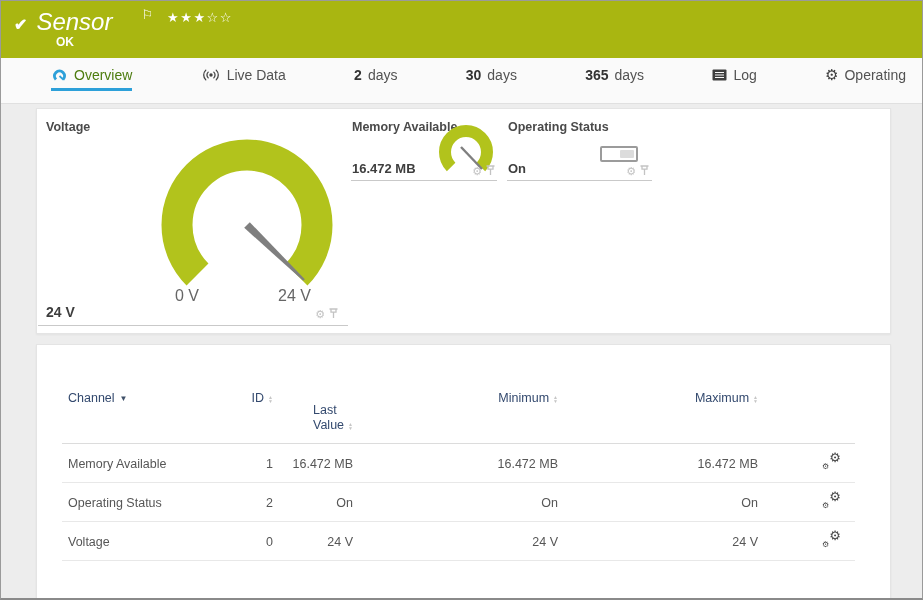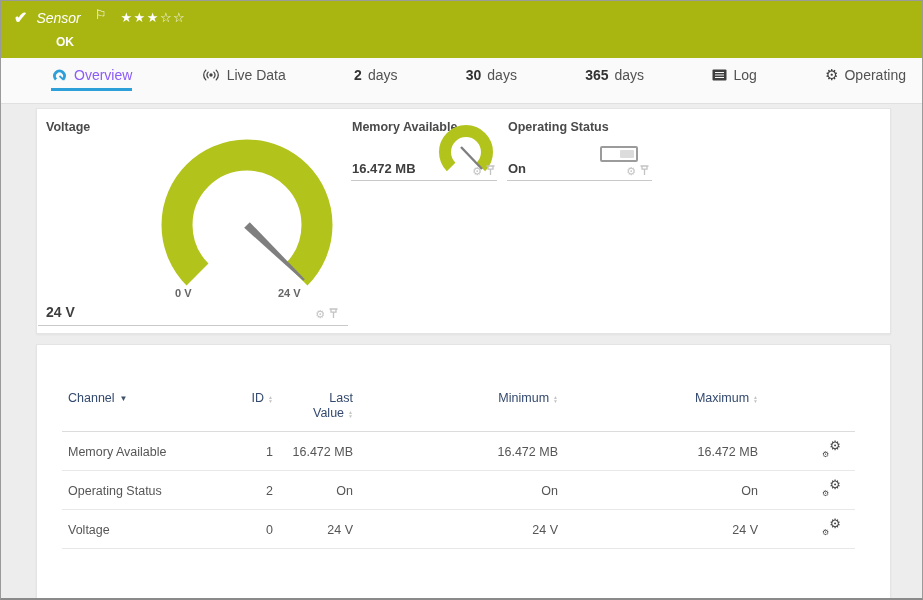--- a/index.html
+++ b/index.html
@@ -10,38 +10,38 @@
     position:relative; width:923px; height:600px;
     border:1px solid #9a9a9a; border-bottom:2px solid #8a8a8a;
     background:#ededed; overflow:hidden;
     display:flex; flex-direction:column;
   }
 
   
   .topbar{ height:57px; background:#a9b611; position:relative; flex:0 0 auto; color:#fff; }
   .titlerow{ position:absolute; left:13px; top:7px; display:flex; align-items:baseline; }
   .check{ font-size:16px; font-weight:bold; margin-right:9px; }
-  .kind{ font-style:italic; font-size:14px; margin-right:9px; }
+  .kind{ font-style:italic; font-size:24px; margin-right:24px; }
   .sensor-title{ font-weight:bold; font-size:20px; letter-spacing:.2px; }
   .flag{ font-size:13px; align-self:flex-start; margin:-1px 0 0 5px; }
   .stars{ font-size:13px; letter-spacing:1.5px; align-self:flex-start; margin:2px 0 0 14px; }
   .statusok{ position:absolute; left:55px; top:34px; font-size:12px; font-weight:bold; }
 
   
   .tabstrip{
     height:46px; flex:0 0 auto; background:#fafafa; border-bottom:1px solid #e0e0e0;
     display:flex; justify-content:space-between; align-items:flex-start;
     padding:9px 16px 0 50px;
   }
   .tab{
     display:flex; align-items:center; gap:6px; cursor:pointer;
     font-size:14px; color:#525252; line-height:16px;
     padding-bottom:5px; border-bottom:3px solid transparent; white-space:nowrap;
   }
-  .tab.active{ border-bottom-color:#2da0d9; color:#8b5cf6; }
+  .tab.active{ border-bottom-color:#2da0d9; color:#4d7c0f; }
   .tab .tnum{ font-weight:bold; color:#333; }
   .tab .ticon{ flex:0 0 auto; display:block; }
   .tab .gear-glyph{ font-size:15px; color:#3f3f3f; line-height:14px; }
 
   
   .content{ flex:1 1 auto; padding:4px 31px 0 35px; background:#ededed; overflow:hidden; }
   .card{ background:#fff; border:1px solid #e4e4e4; box-shadow:0 1px 2px rgba(0,0,0,.05); }
   .card.gauges{ height:226px; position:relative; margin-bottom:10px; }
   .card.channels{ height:255px; }
 
@@ -51,21 +51,21 @@
   .gvalue{ position:absolute; font-weight:bold; color:#3e3e3e; }
   .gicons{ position:absolute; display:flex; align-items:center; gap:4px; color:#c3c3c3; }
   .gicons .g{ font-size:11px; line-height:10px; cursor:pointer; }
   .gicons svg{ display:block; cursor:pointer; }
 
   .blk-voltage{ left:1px; top:6px; width:310px; height:211px; }
   .blk-voltage .gtitle{ left:8px; top:5px; }
   .blk-voltage .gauge-svg{ position:absolute; left:109px; top:18px; }
   .blk-voltage .gvalue{ left:8px; bottom:5px; font-size:14px; }
   .blk-voltage .gicons{ right:10px; bottom:6px; }
-  .scale-label{ position:absolute; font-size:11px; color:#666;font-weight:bold; }
+  .scale-label{ position:absolute; font-size:16px; color:#666; }
   .scale-min{ left:137px; top:172px; }
   .scale-max{ left:240px; top:172px; }
 
   .blk-memory{ left:314px; top:6px; width:146px; height:66px; }
   .blk-memory .gtitle{ left:1px; top:5px; }
   .blk-memory .gauge-svg{ position:absolute; left:84px; top:8px; }
   .blk-memory .gvalue{ left:1px; bottom:4px; font-size:13px; }
   .blk-memory .gicons{ right:2px; bottom:4px; }
 
   .blk-operating{ left:470px; top:6px; width:145px; height:66px; }
@@ -95,21 +95,21 @@
   .col-last{ width:80px; }
   .col-min{ width:205px; }
   .col-max{ width:200px; }
   .col-act{ }
   .t-right{ text-align:right !important; }
   .t-act{ text-align:right; padding-right:14px !important; }
 
   .sort{ display:inline-block; vertical-align:middle; margin-left:4px; color:#c6c6c6; }
   .sort span{ display:block; font-size:5px; line-height:4px; }
   .caret{ font-size:8px; color:#3f5068; margin-left:5px; vertical-align:middle; }
-  .lv{ display:inline-block; text-align:right; line-height:15px; }
+  .lv{ display:inline-block; text-align:left; line-height:15px;margin-top:12px; }
   .lv .lv1{ display:block; }
 
   .wrench{ position:relative; display:inline-block; width:19px; height:16px; color:#4a4a4a; cursor:pointer; }
   .wrench .wg-big{ position:absolute; right:0; top:-3px; font-size:13px; line-height:13px; }
   .wrench .wg-small{ position:absolute; left:0; bottom:-1px; font-size:8px; line-height:8px; }
 </style>
 </head>
 <body>
 
 <div class="window">

